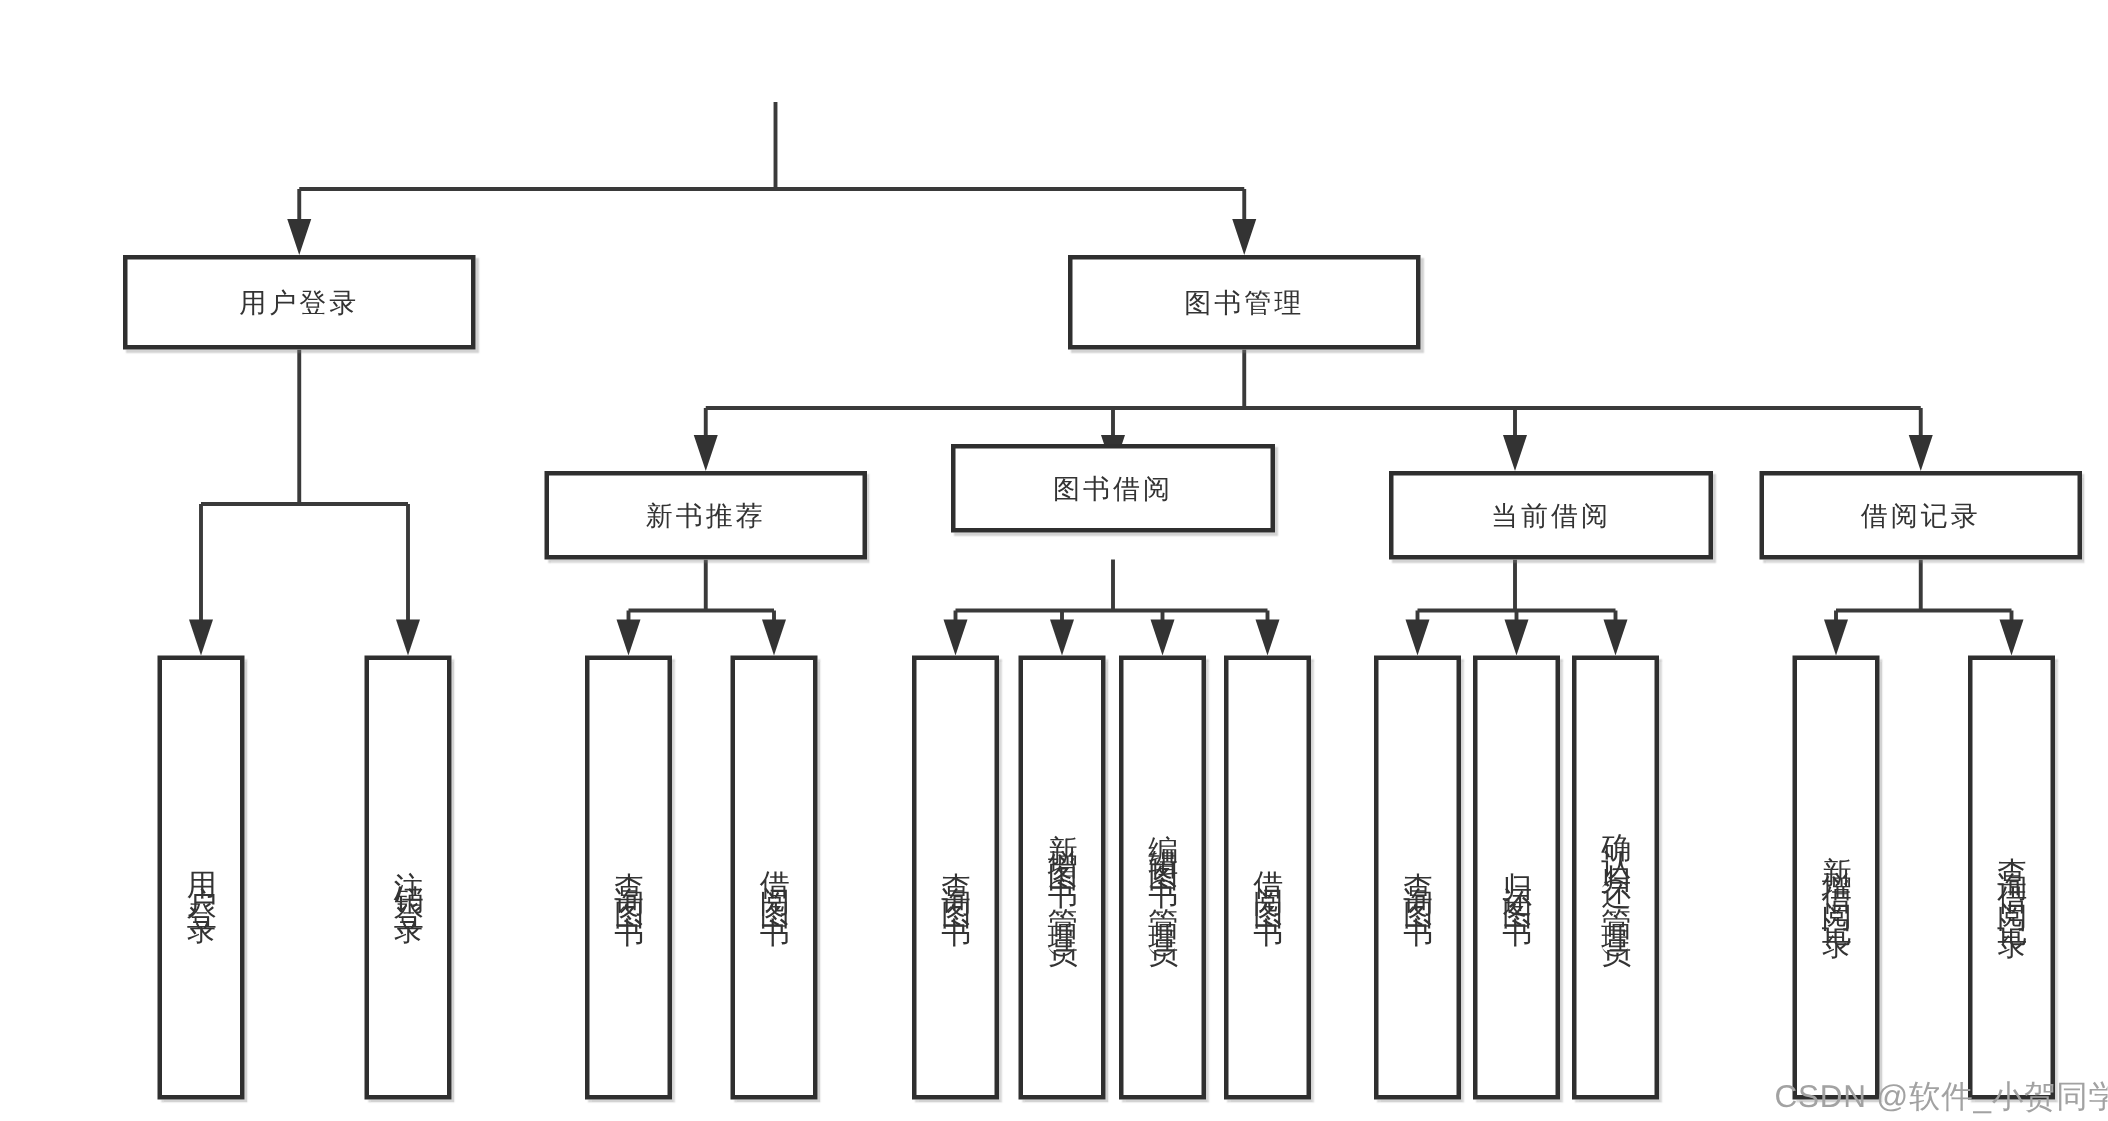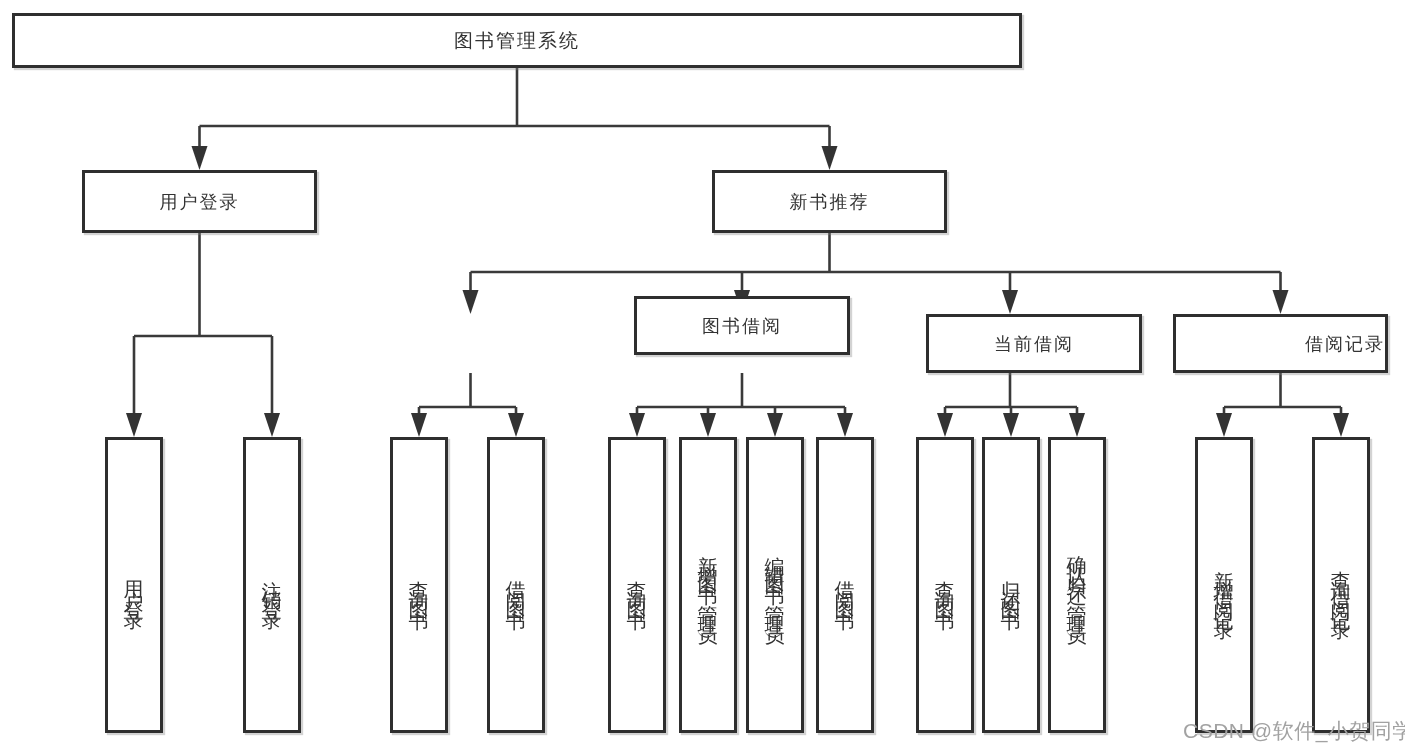--- a/index.html
+++ b/index.html
@@ -109,38 +109,38 @@
       <line x1="1011" y1="407" x2="1011" y2="419" stroke="#3a3a3a" stroke-width="2.6"></line>
       <polygon points="1011,437 1003,413 1019,413" fill="#333333"></polygon>
       <line x1="1077" y1="407" x2="1077" y2="419" stroke="#3a3a3a" stroke-width="2.6"></line>
       <polygon points="1077,437 1069,413 1085,413" fill="#333333"></polygon>
       <line x1="1224" y1="407" x2="1224" y2="419" stroke="#3a3a3a" stroke-width="2.6"></line>
       <polygon points="1224,437 1216,413 1232,413" fill="#333333"></polygon>
       <line x1="1341" y1="407" x2="1341" y2="419" stroke="#3a3a3a" stroke-width="2.6"></line>
       <polygon points="1341,437 1333,413 1349,413" fill="#333333"></polygon>
     </svg>
 
-  <div class="node" style="left:12px; top:13px; width:1010px; height:55px;">
-    <span class="root-label">图书管理系统</span>
-  </div>
 
   <div class="node" style="left:82px; top:170px; width:235px; height:63px;">
     <span class="h-label">用户登录</span>
   </div>
   <div class="node" style="left:712px; top:170px; width:235px; height:63px;">
+    <span class="h-label">图书管理</span>
+  </div>
+
+  <div class="node" style="left:363px; top:314px; width:215px; height:59px;">
     <span class="h-label">新书推荐</span>
   </div>
-
   <div class="node" style="left:634px; top:296px; width:216px; height:59px;">
     <span class="h-label">图书借阅</span>
   </div>
   <div class="node" style="left:902px; top:314px; width:216px; height:59px;margin-left:24px;">
     <span class="h-label">当前借阅</span>
   </div>
-  <div class="node" style="left:1173px; top:314px; width:215px; height:59px;justify-content:flex-end;">
+  <div class="node" style="left:1173px; top:314px; width:215px; height:59px;">
     <span class="h-label">借阅记录</span>
   </div>
 
   <div class="node" style="left:105px; top:437px; width:58px; height:296px;">
     <span class="v-label">用户登录</span>
   </div>
   <div class="node" style="left:243px; top:437px; width:58px; height:296px;">
     <span class="v-label">注销登录</span>
   </div>
 

